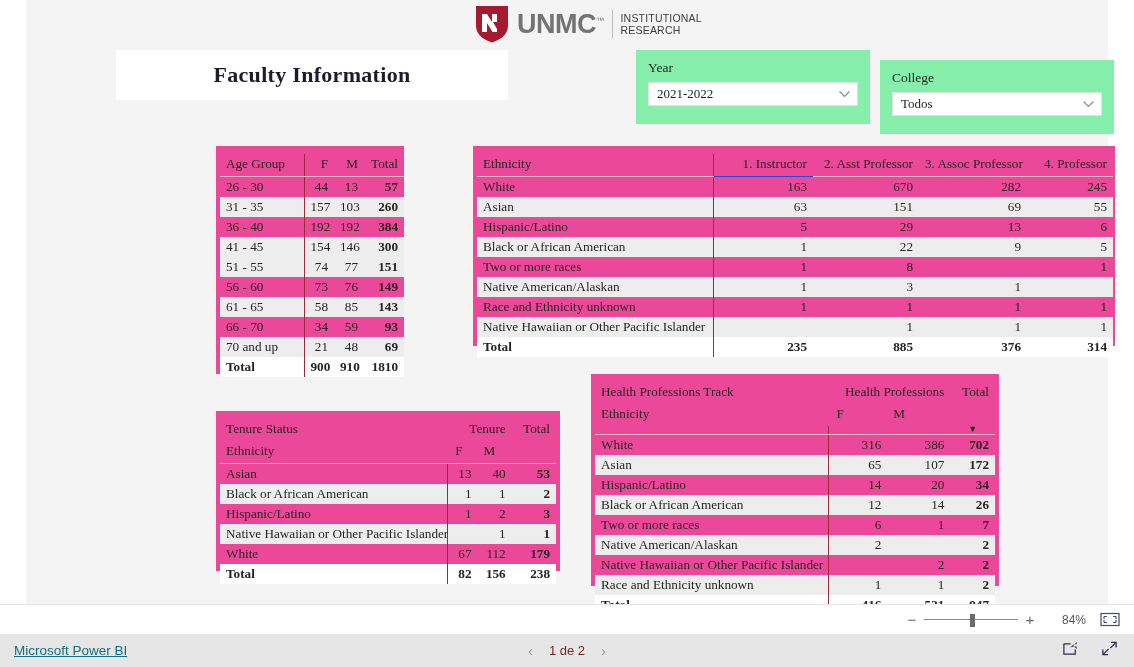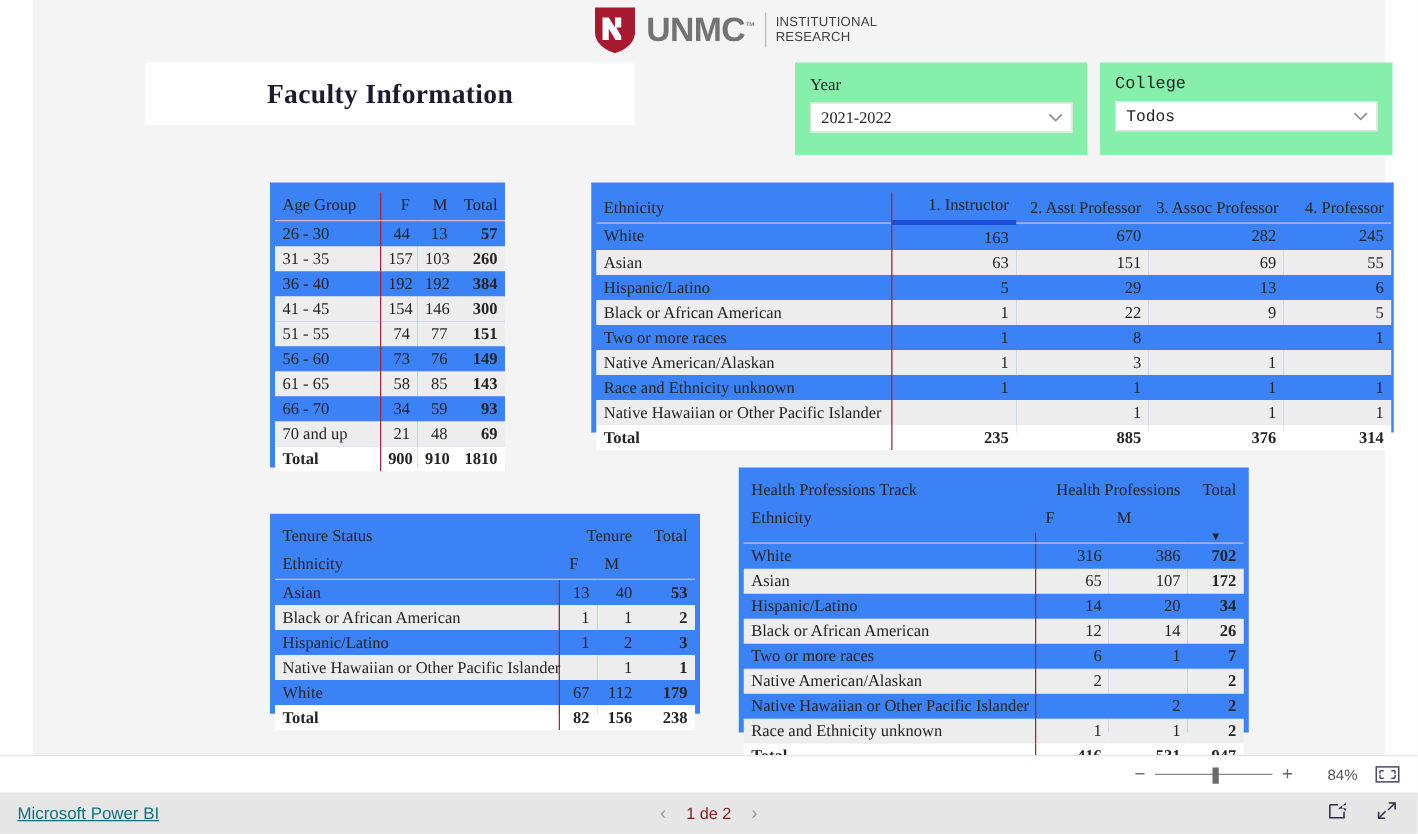--- a/index.html
+++ b/index.html
@@ -66,37 +66,37 @@
     letter-spacing: 0.3px;
   }
 
   
   .slicer {
     position: absolute;
     background: #86efac;
     padding: 10px 12px 0 12px;
   }
   #slicer-year   { left: 610px; top: 50px; width: 234px; height: 74px; }
-  #slicer-college{ left: 854px; top: 50px; width: 234px; height: 74px; font-family: Liberation Mono, monospace; }
+  #slicer-college{ left: 854px; top: 60px; width: 234px; height: 74px; }
   .slicer-label {
     font-size: 13.5px; color: #252423; margin-bottom: 6px;
   }
   .slicer-box {
     height: 24px;
     border: 1px solid #e0e0e0;
     background: #fff;
     display: flex; align-items: center;
     padding: 0 6px 0 8px;
     justify-content: space-between;
   }
   .slicer-value { font-size: 13px; color: #252423; }
   .chev { width: 13px; height: 8px; }
 
   
-  .card { position: absolute; background: #3b82f6; }
+  .card { position: absolute; background: #ec4899; }
 
   table.pv {
     border-collapse: collapse;
     width: 100%;
     font-size: 13.2px;
     color: #252423;
     table-layout: fixed;
   }
   table.pv th {
     font-weight: normal;
@@ -312,21 +312,21 @@
       <colgroup>
           <col style="width:236px">
           <col style="width:100px">
           <col style="width:106px">
           <col style="width:108px">
           <col style="width:86px">
         </colgroup>
       <thead>
         <tr class="hdr-rule">
           <th style="text-align:left">Ethnicity</th>
-          <th class="num vsep" style="border-bottom:4px solid #1d4ed8">1. Instructor</th>
+          <th class="num vsep" style="border-bottom:1px solid #1d4ed8">1. Instructor</th>
           <th class="num">2. Asst Professor</th>
           <th class="num">3. Assoc Professor</th>
           <th class="num">4. Professor</th>
         </tr>
       </thead>
       <tbody id="eth-body">
           <tr>
             <td>White</td>
             <td class="num vsep">163</td>
             <td class="num">670</td>

